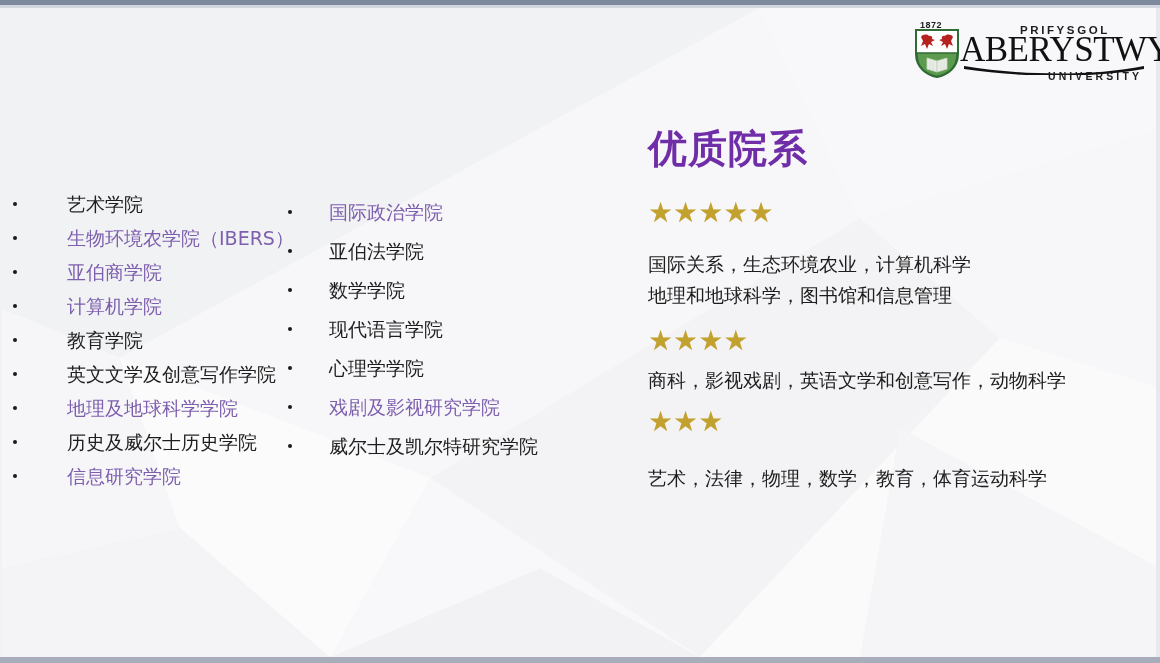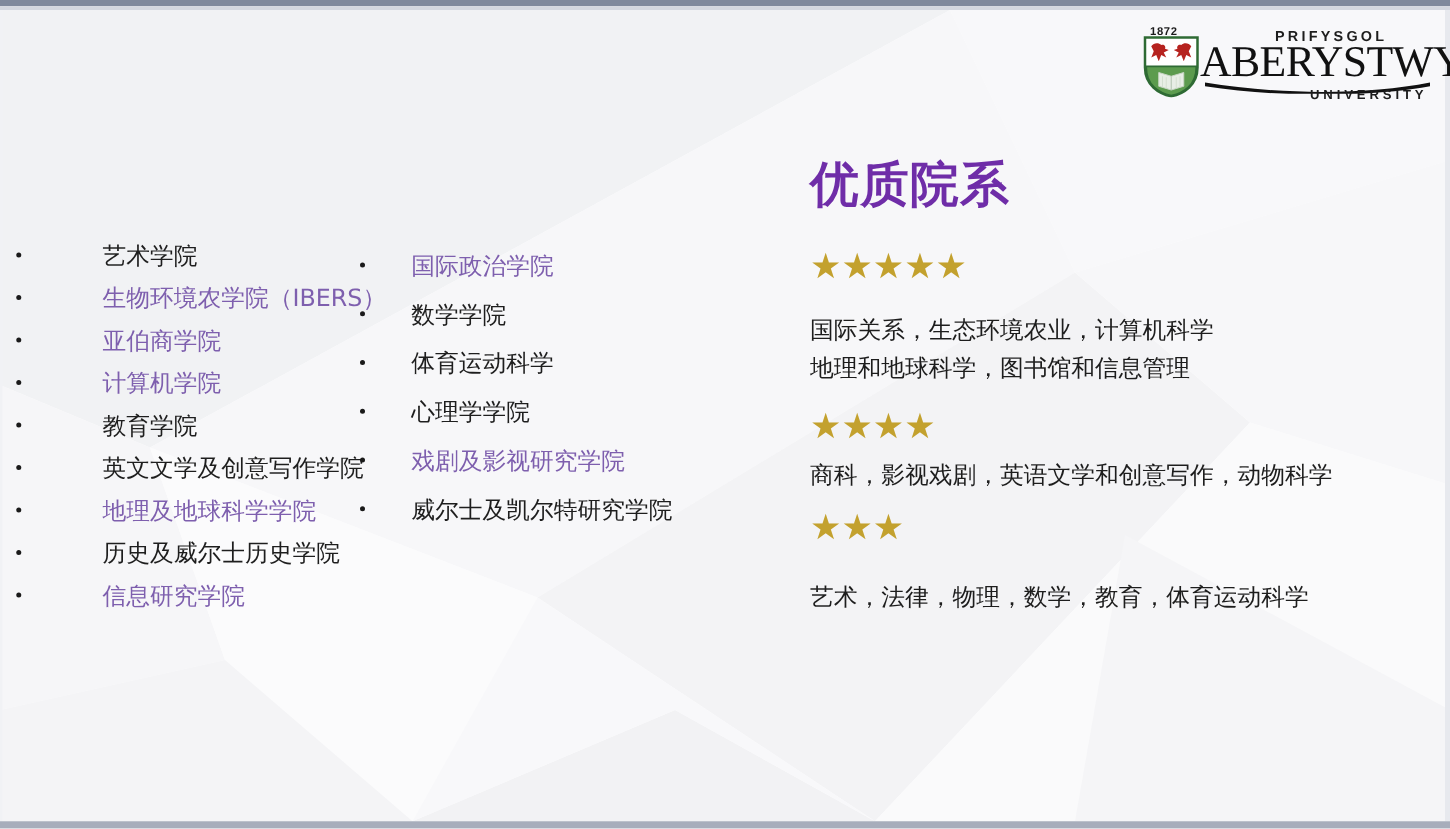--- a/index.html
+++ b/index.html
@@ -150,21 +150,21 @@
     top: -5px;
   }
   .faculty-col.col-1 .bullet { margin-left: 13px; }
   .faculty-col.col-2 .bullet { margin-left: 12px; }
 
   .faculty-label {
     font-size: 19px;
     color: #1e1e1e;
     font-family: "DejaVu Sans", "Liberation Sans", sans-serif;
   }
-  .faculty-col.col-1 .faculty-label { margin-left: 65px; }
+  .faculty-col.col-1 .faculty-label { margin-left: 50px; }
   .faculty-col.col-2 .faculty-label { margin-left: 37px; }
   .faculty-label.accent { color: #7e5fae; }
 
   
   .right-panel {
     position: absolute;
     left: 648px;
     top: 125px;
     width: 500px;
   }
@@ -287,25 +287,29 @@
       </div>
   </div>
 
   <div class="faculty-col col-2" style="top:200px;">
     <div class="faculty-item">
         <span class="bullet"></span>
         <span class="faculty-label accent">国际政治学院</span>
       </div>
     <div class="faculty-item">
         <span class="bullet"></span>
+        <span class="faculty-label">亚伯法学院</span>
+      </div>
+    <div class="faculty-item">
+        <span class="bullet"></span>
         <span class="faculty-label">数学学院</span>
       </div>
     <div class="faculty-item">
         <span class="bullet"></span>
-        <span class="faculty-label">体育运动科学</span>
+        <span class="faculty-label">现代语言学院</span>
       </div>
     <div class="faculty-item">
         <span class="bullet"></span>
         <span class="faculty-label">心理学学院</span>
       </div>
     <div class="faculty-item">
         <span class="bullet"></span>
         <span class="faculty-label accent">戏剧及影视研究学院</span>
       </div>
     <div class="faculty-item">

